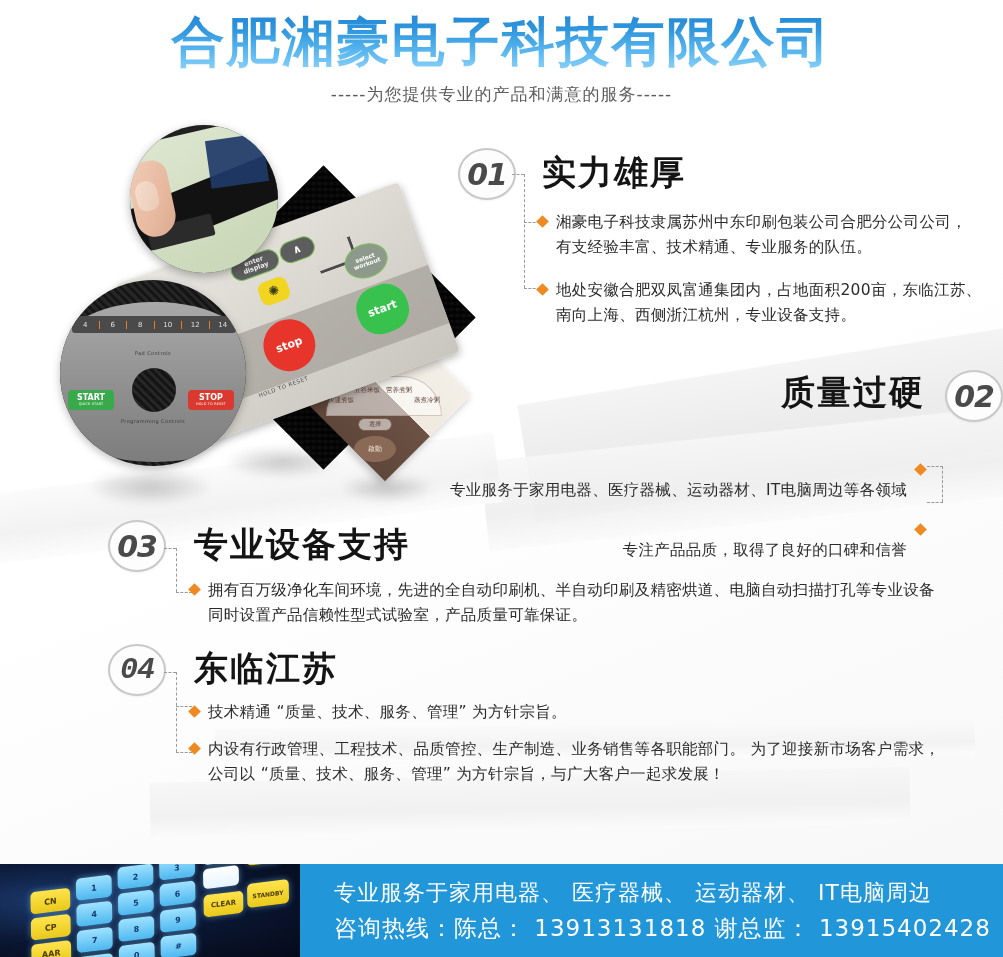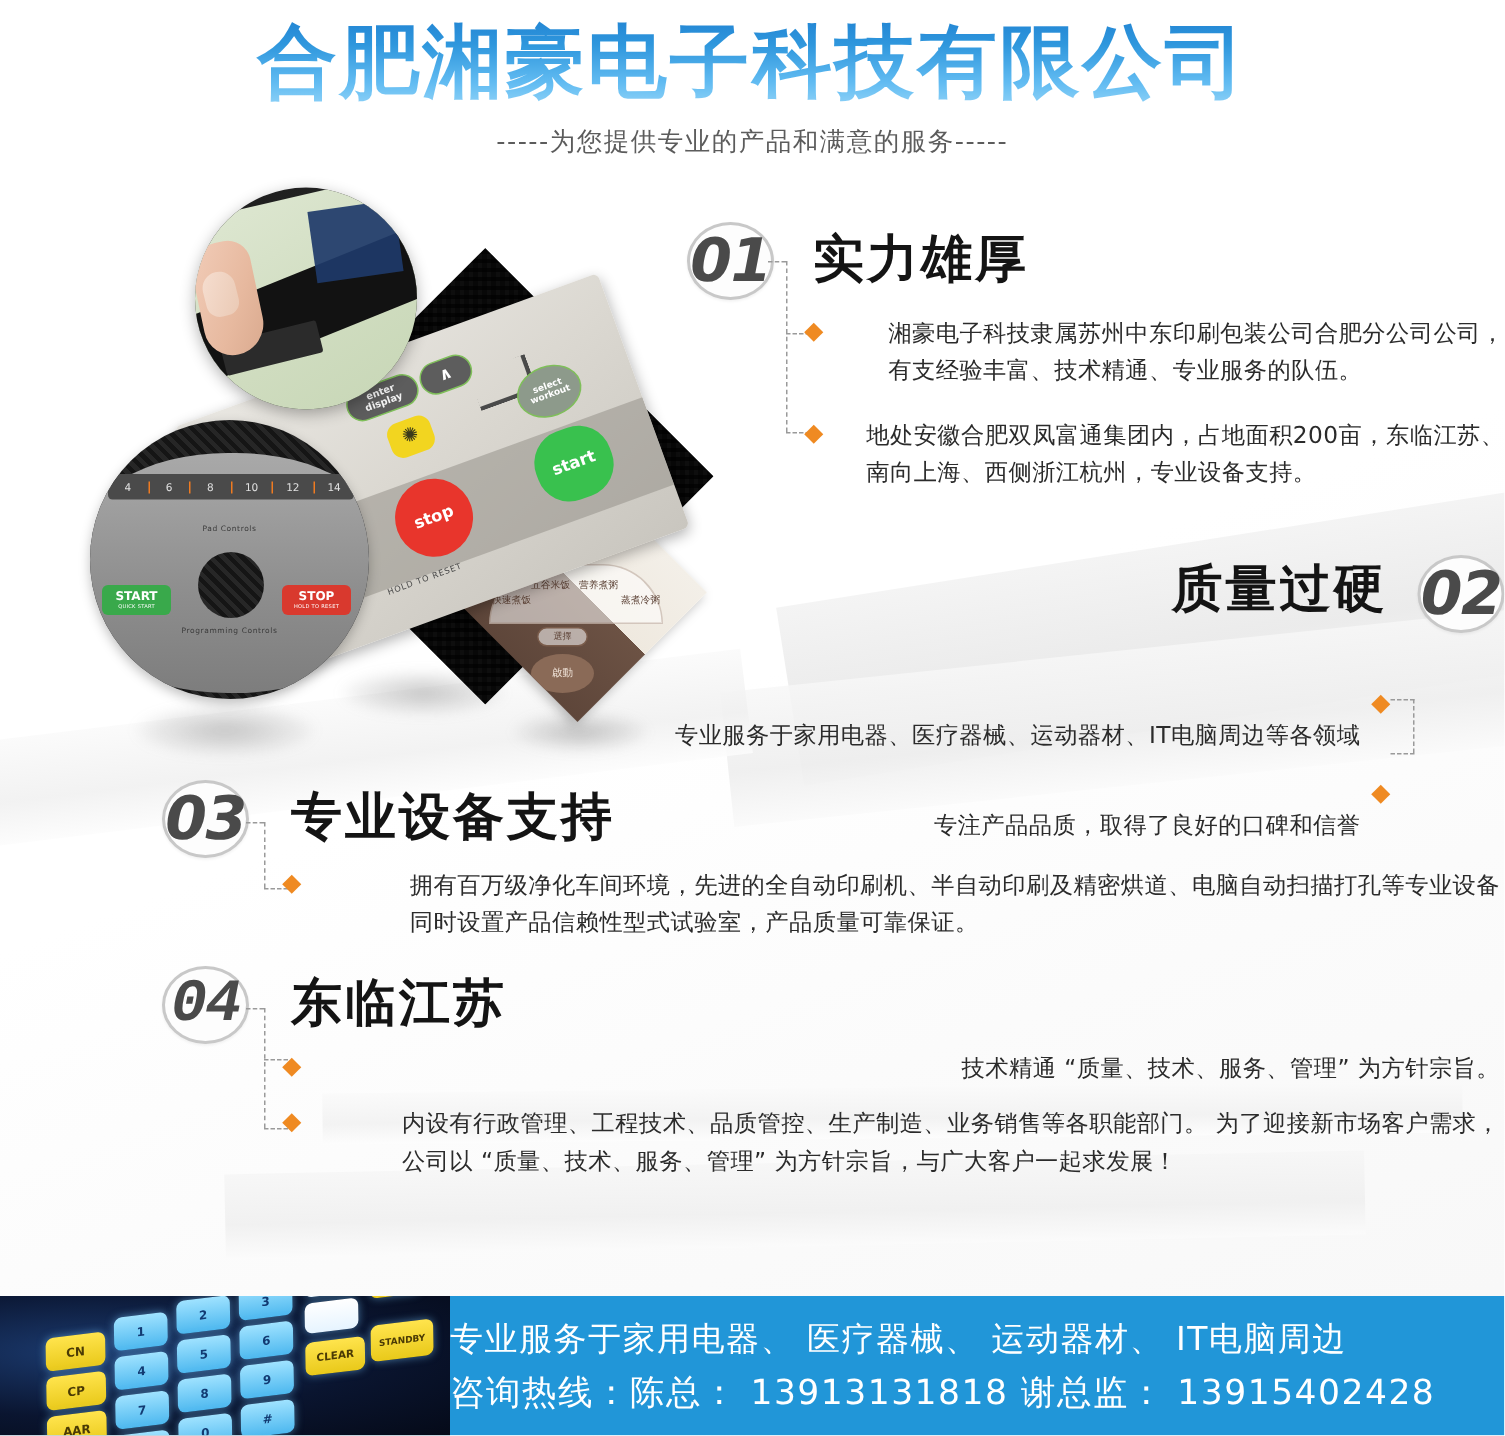--- a/index.html
+++ b/index.html
@@ -217,34 +217,34 @@
                 font-size: 7px; color:#f0e3d8; }
   .cook-leaf { position: absolute; left: 52px; top: 8px; font-size: 18px; color: #7a6052;
                transform: rotate(12deg); }
 
   
   .sec { position: absolute; }
   .num-circle {
     position: absolute; width: 58px; height: 52px; border-radius: 50%;
     background: #fdfdfd; border: 2px solid #c8c8c8;
     display: flex; align-items: center; justify-content: center;
-    font-style: italic; font-weight: bold; font-size: 40px; color: #4a4a4a;
+    font-style: italic; font-weight: bold; font-size: 30px; color: #4a4a4a;
     letter-spacing: -1px;
     box-shadow: 0 1px 2px rgba(0,0,0,.06);
   }
   .sec-title {
     font-size: 34px; font-weight: bold; color: #141414; letter-spacing: 2px;
     font-family: "DejaVu Sans", "Liberation Sans", sans-serif;
   }
   .dash-connector {
     position: absolute; border-left: 1px dashed #9a9a9a;
   }
   .dash-tick { position: absolute; width: 12px; border-top: 1px dashed #9a9a9a; }
 
-  .bullet-row { display: flex; align-items: flex-start; margin-bottom: 6px; justify-content: space-between; }
+  .bullet-row { display: flex; align-items: flex-start; margin-bottom: 6px; }
   .bullet-row.rtl { justify-content: flex-end; }
   .diamond-bullet {
     width: 9px; height: 9px; background: #ef8a22; transform: rotate(45deg);
     margin-top: 7px; flex: 0 0 auto;
   }
   .bullet-text {
     font-size: 15.5px; color: #2b2b2b; line-height: 1.62; margin-left: 9px;
     letter-spacing: .3px; white-space: pre-line;
   }
   .bullet-text.rtl { margin-left: 0; margin-right: 9px; text-align: right; margin-top: 20px; }
@@ -302,21 +302,21 @@
   }
   .kp-key {
     position: absolute; border-radius: 5px; font-size: 8px; font-weight: bold;
     display: flex; align-items: center; justify-content: center;
     color: #15306a; box-shadow: 0 0 6px rgba(120,200,255,.55);
   }
   .kp-y { background: linear-gradient(180deg,#ffe44d,#e9c91a); color:#4a3a05; }
   .kp-b { background: linear-gradient(180deg,#9fe2ff,#4db8ef); color:#123a72; }
   .kp-w { background: linear-gradient(180deg,#ffffff,#e6f4ff); }
   .footer-text {
-    flex: 1; display: flex; flex-direction: column;
+    flex: 1; padding-left: 34px; display: flex; flex-direction: column;
     justify-content: center; color: #ffffff;
   }
   .footer-line1 { font-size: 22px; letter-spacing: 1px; margin-bottom: 5px; }
   .footer-line2 { font-size: 23px; letter-spacing: 1px; }
 </style>
 </head>
 <body>
 
 <div class="page">
 

